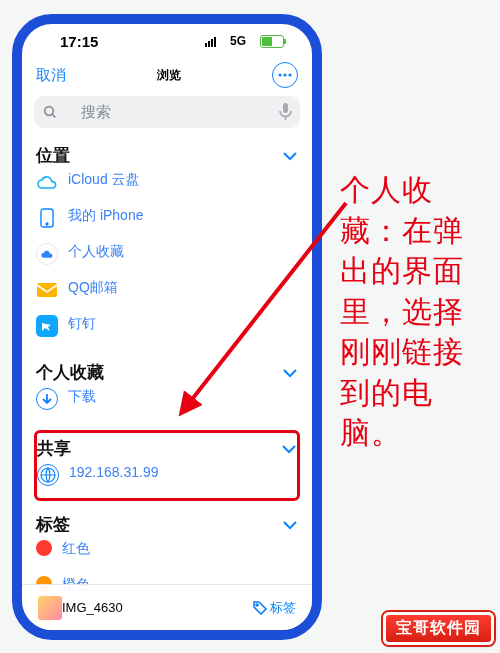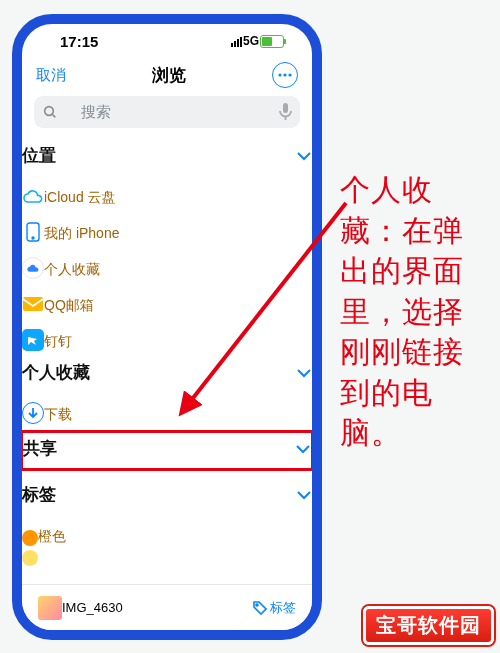--- a/index.html
+++ b/index.html
@@ -26,65 +26,65 @@
   .statusbar {
     height: 34px;
     display: flex;
     align-items: center;
     justify-content: space-between;
     padding: 0 28px 0 38px;
     font-size: 15px;
     font-weight: 700;
     color: #000;
   }
-  .status-right { display:flex; align-items:center; gap:1px; font-size:12px; font-weight:600;}
+  .status-right { display:flex; align-items:center; gap:14px; font-size:12px; font-weight:600;}
   .signal-bars { display:flex; align-items:flex-end; gap:1px; height:12px;}
   .signal-bars i { width:2px; background:#000; display:block;}
   .signal-bars i:nth-child(1){height:4px}
   .signal-bars i:nth-child(2){height:6px}
   .signal-bars i:nth-child(3){height:8px}
   .signal-bars i:nth-child(4){height:10px}
   .battery {
     width:24px;height:13px;border:1px solid #4cbf3a;border-radius:3px;
     position:relative;display:flex;align-items:center;padding:1px;
   }
   .battery::after{content:"";position:absolute;right:-3px;top:3px;width:2px;height:5px;background:#4cbf3a;border-radius:0 1px 1px 0;}
   .battery-fill{background:#4cbf3a;height:100%;width:50%;border-radius:1px;}
   .navbar {
     display:flex;align-items:center;justify-content:space-between;
     padding: 4px 14px 8px 14px;
   }
   .nav-cancel{color:#0b84ff;font-size:15px;}
-  .nav-title{font-size:17px;font-weight:600;}
+  .nav-title{font-size:12px;font-weight:600;}
   .nav-more{
     width:26px;height:26px;border:1.5px solid #0b84ff;border-radius:50%;
     display:flex;align-items:center;justify-content:center;color:#0b84ff;
     font-size:12px;font-weight:700;letter-spacing:1px;
   }
   .searchbox{
     margin:0 12px 6px 12px;height:32px;background:#eef0f1;border-radius:9px;
     display:flex;align-items:center;padding:0 8px;gap:23px;color:#8a8f94;font-size:15px;
   }
   .searchbox svg{flex:0 0 auto}
   .mic{margin-left:auto;opacity:.7}
-  .section{padding:0 0;}
+  .section{padding:0 14px;}
   .sec-head{
     display:flex;align-items:center;justify-content:space-between;
     font-size:17px;font-weight:700;color:#111;padding:10px 0 4px 0;
   }
   .chev{color:#0b84ff;}
   .list-item{
-    display:flex;align-items:flex-end;height:36px;
-    font-size:14px;color:#a16207;
+    display:flex;align-items:flex-start;gap:10px;height:36px;
+    font-size:14px;color:#3b82f6;
   }
   .icon-box{width:22px;height:22px;display:flex;align-items:center;justify-content:center;border-radius:5px;}
   .round-icon{width:22px;height:22px;border-radius:50%;display:flex;align-items:center;justify-content:center;}
   .highlight-box{
     border:3px solid #e60012;padding:2px 0 4px 0;margin:6px -2px 2px -2px;
-    border-radius:0;
+    border-radius:6px;
   }
   .tag-dot{width:16px;height:16px;border-radius:50%;}
   .bottombar{
     position:absolute;left:0;right:0;bottom:0;height:46px;
     border-top:1px solid #e4e6e8;background:rgba(255,255,255,.92);
     display:flex;align-items:center;justify-content:space-between;
     padding:0 16px;font-size:13px;
   }
   .thumb{width:24px;height:24px;background:linear-gradient(135deg,#ffd46b,#ff8aa3);border-radius:3px;}
   .bb-tag{color:#0b84ff;display:flex;align-items:center;gap:3px;}
@@ -92,21 +92,21 @@
   .annotation{
     position:absolute;left:340px;top:170px;right:10px;
     color:#e60012;font-size:30px;line-height:1.35;letter-spacing:1px;
     font-weight:400;
   }
   .arrow{position:absolute;left:168px;top:195px;pointer-events:none;}
   
   .wm{
     position:absolute;right:6px;bottom:8px;
     background:linear-gradient(#ff3b30,#d81e12);
-    color:#fff;font-weight:800;font-size:20px;
+    color:#fff;font-weight:800;font-size:16px;
     padding:3px 10px;border:3px solid #fff;border-radius:6px;
     box-shadow:0 0 0 2px #d81e12, 1px 1px 3px rgba(0,0,0,.3);
     letter-spacing:1px;
   }
 </style>
 </head>
 <body>
 
 <div class="phone">
 
@@ -220,29 +220,42 @@
   </div>
 
   <div class="section">
     <div class="highlight-box">
       <div class="sec-head" style="padding-top:2px">
         <span>共享</span>
         <svg class="chev" width="16" height="10" viewBox="0 0 16 10" fill="none" stroke="#0b84ff" stroke-width="2">
             <path d="M2 2l6 6 6-6"></path>
           </svg>
       </div>
+      <div class="list-item" style="height:30px">
+        <span class="round-icon" style="border:1.4px solid #0b84ff">
+          <svg width="18" height="18" viewBox="0 0 18 18" fill="none" stroke="#0b84ff" stroke-width="1.2">
+              <circle cx="9" cy="9" r="7"></circle>
+              <path d="M2 9h14M9 2c2.5 3 2.5 11 0 14M9 2c-2.5 3-2.5 11 0 14"></path>
+            </svg>
+        </span>
+        <span>192.168.31.99</span>
+      </div>
     </div>
   </div>
 
   <div class="section">
     <div class="sec-head">
       <span>标签</span>
       <svg class="chev" width="16" height="10" viewBox="0 0 16 10" fill="none" stroke="#0b84ff" stroke-width="2">
           <path d="M2 2l6 6 6-6"></path>
         </svg>
+    </div>
+    <div class="list-item">
+      <span class="tag-dot" style="background:#ff3b30"></span>
+      <span>红色</span>
     </div>
     <div class="list-item">
       <span class="tag-dot" style="background:#ff9500"></span>
       <span>橙色</span>
     </div>
     <div class="list-item" style="height:20px;opacity:.6">
       <span class="tag-dot" style="background:#ffcc00"></span>
     </div>
   </div>
 

